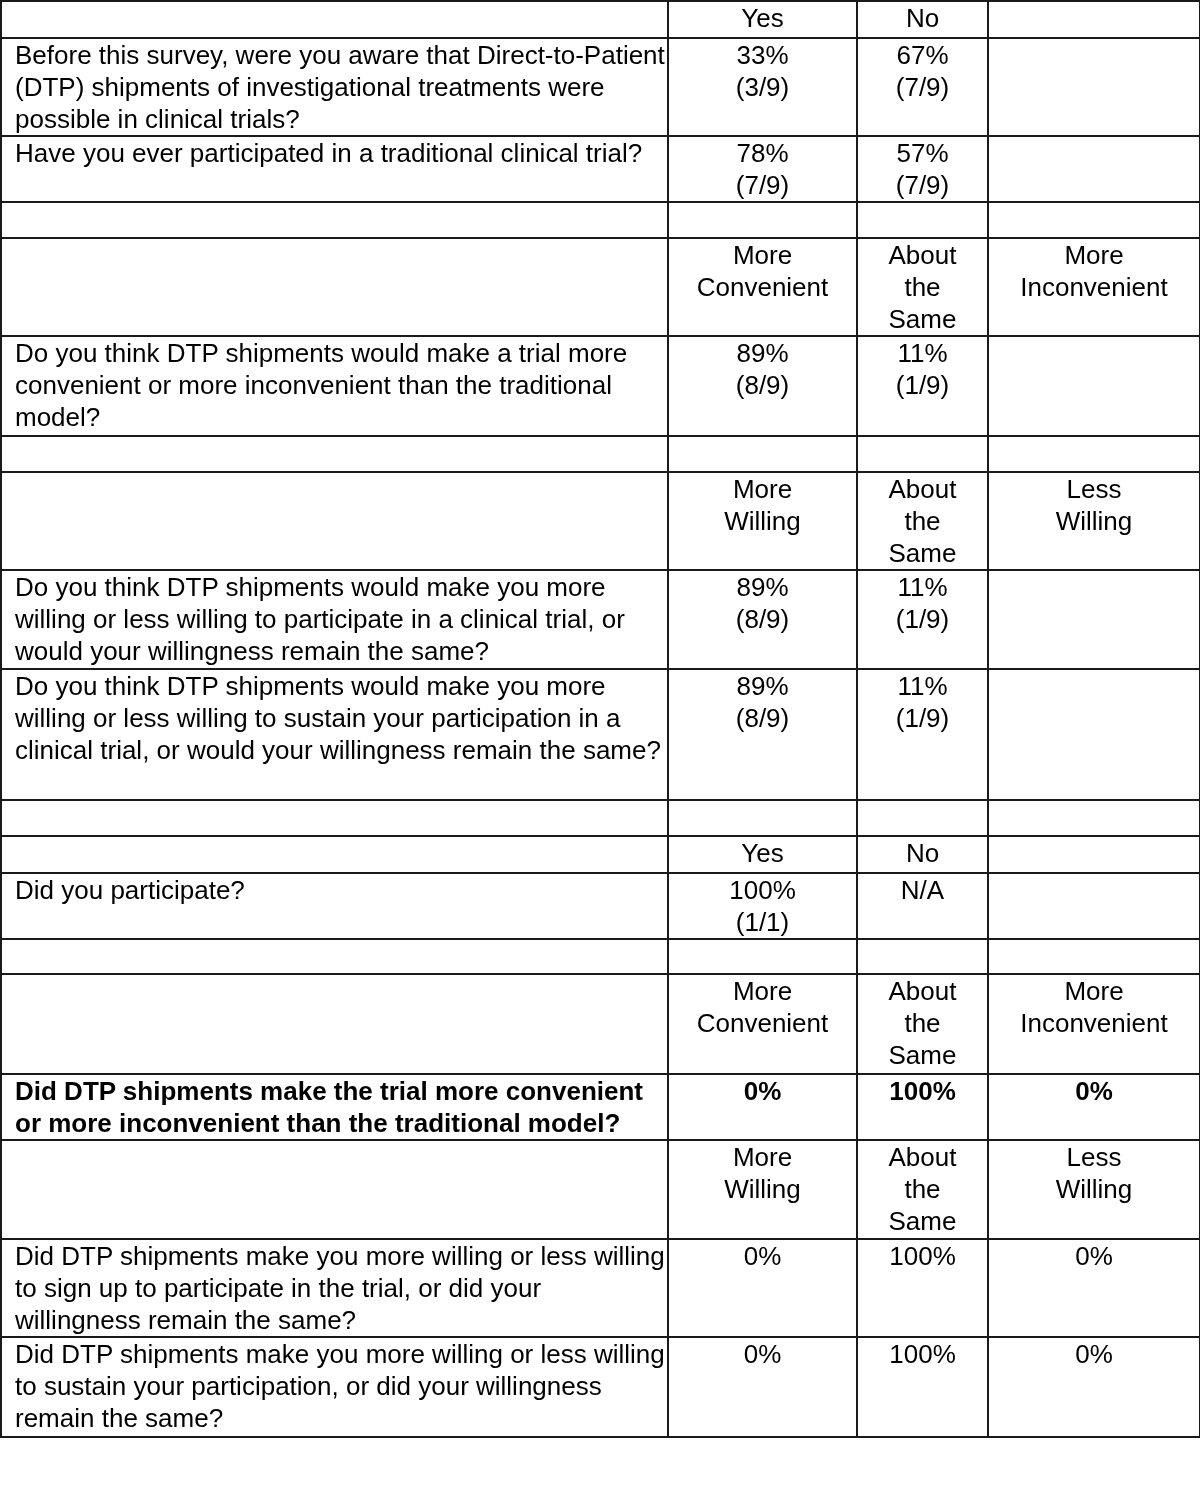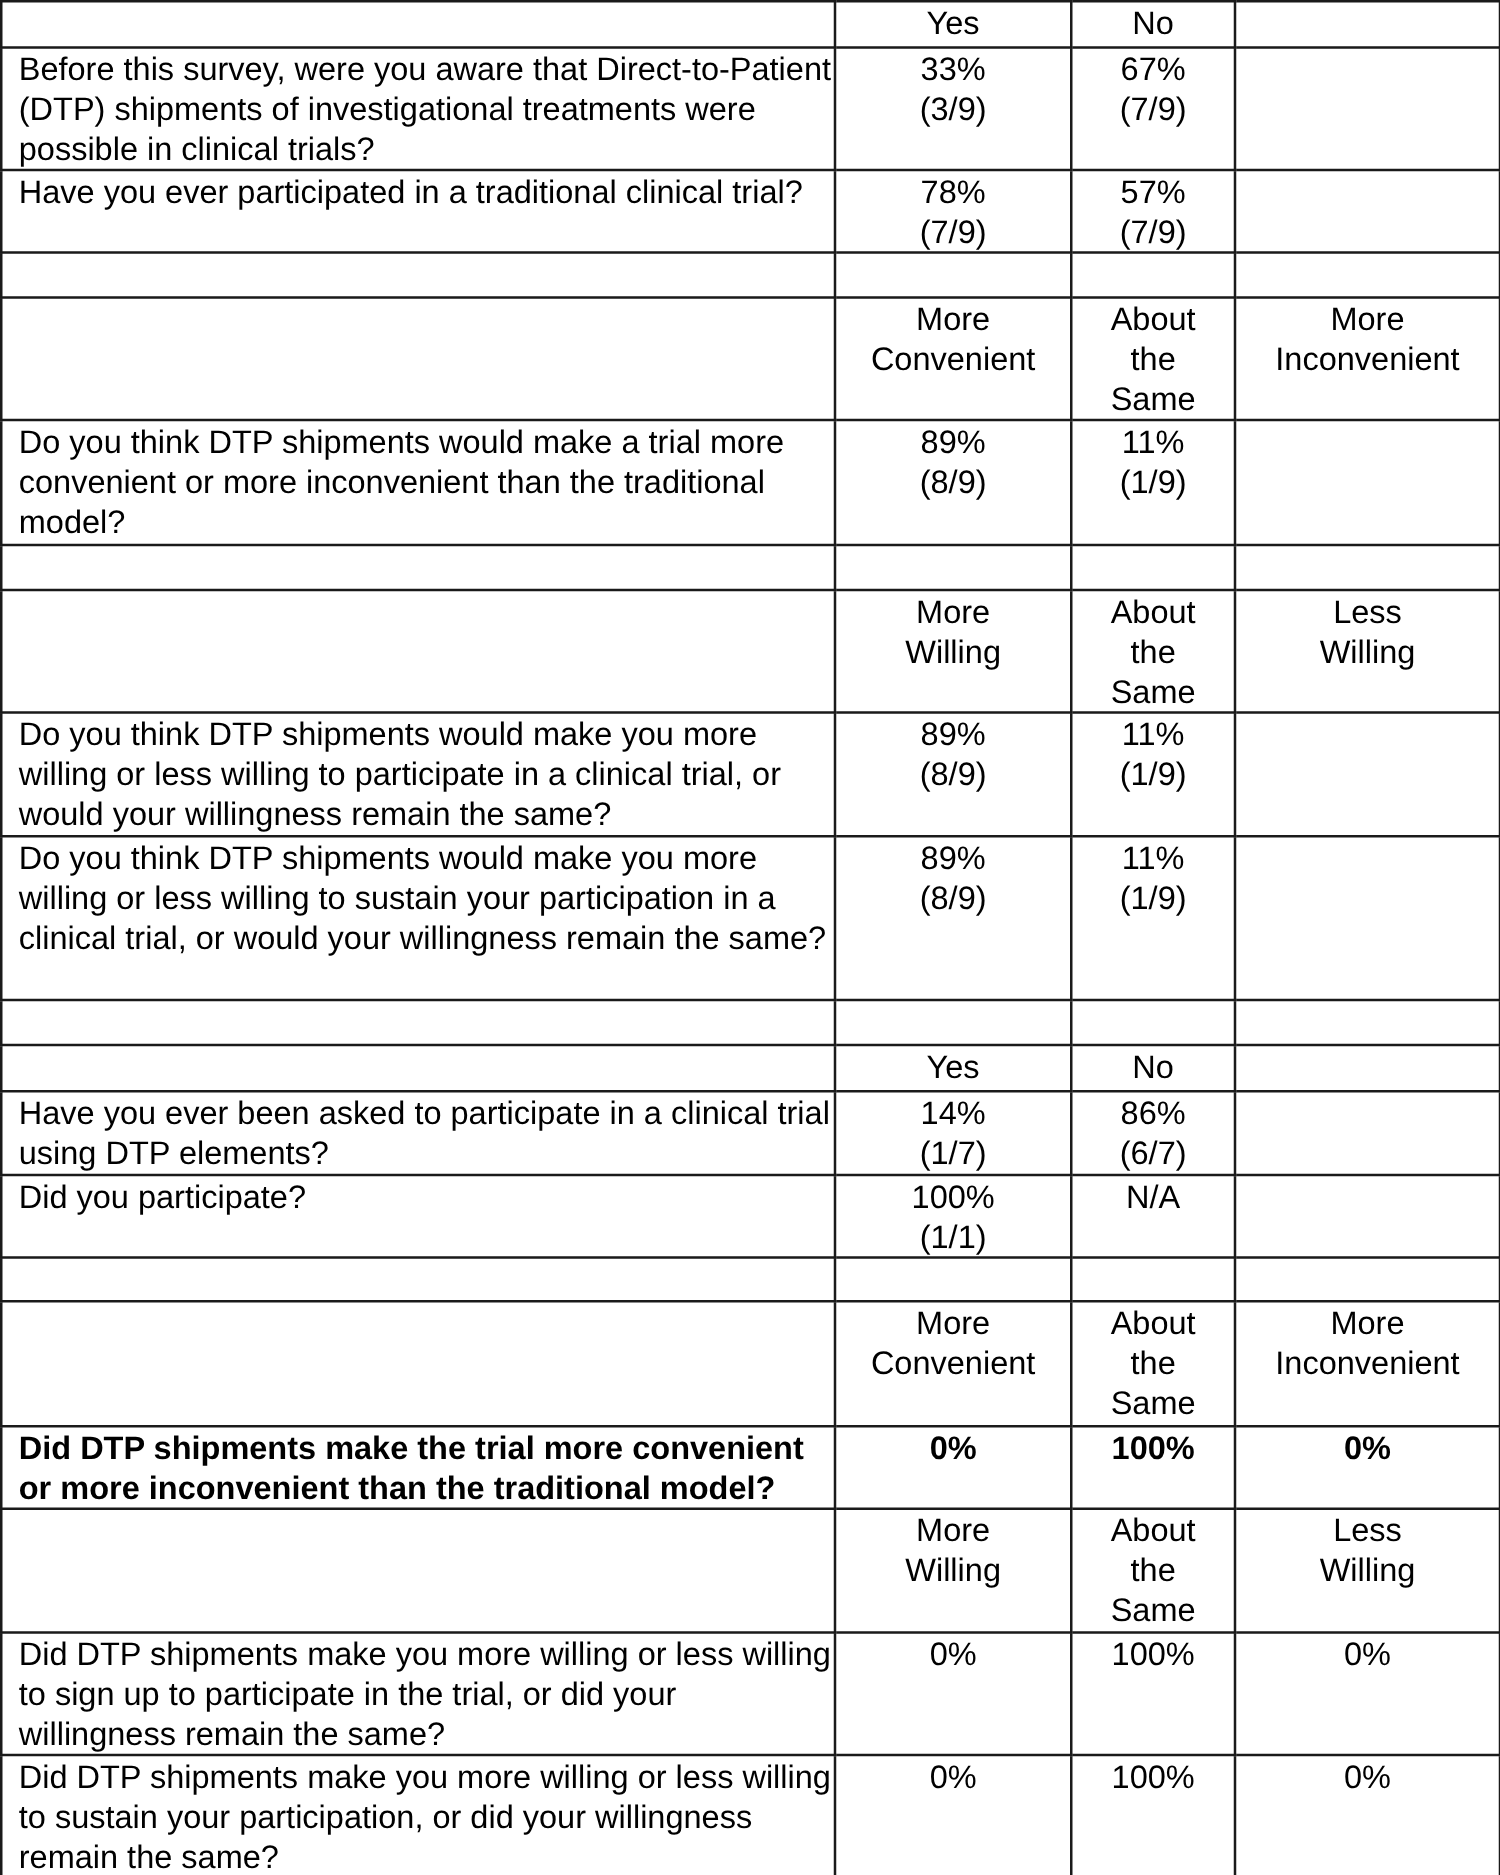--- a/index.html
+++ b/index.html
@@ -171,34 +171,20 @@
       <tr style="height: 37px;">
         <td></td>
         <td class="c">
           <span class="line">Yes</span>
         </td>
         <td class="c">
           <span class="line">No</span>
         </td>
         <td class="c"></td>
       </tr>
-      <tr style="height: 67px;">
-        <td>Have you ever been asked to participate in a clinical trial using DTP elements?</td>
-        <td class="c">
-          <span class="line">14%</span>
-          <span class="line">(1/7)</span>
-        </td>
-        <td class="c">
-          <span class="line">86%</span>
-          <span class="line">(6/7)</span>
-        </td>
-        <td class="c">
-          <span class="line"></span>
-        </td>
-      </tr>
       <tr style="height: 65px;">
         <td>Did you participate?</td>
         <td class="c">
           <span class="line">100%</span>
           <span class="line">(1/1)</span>
         </td>
         <td class="c">
           <span class="line">N/A</span>
         </td>
         <td class="c">

